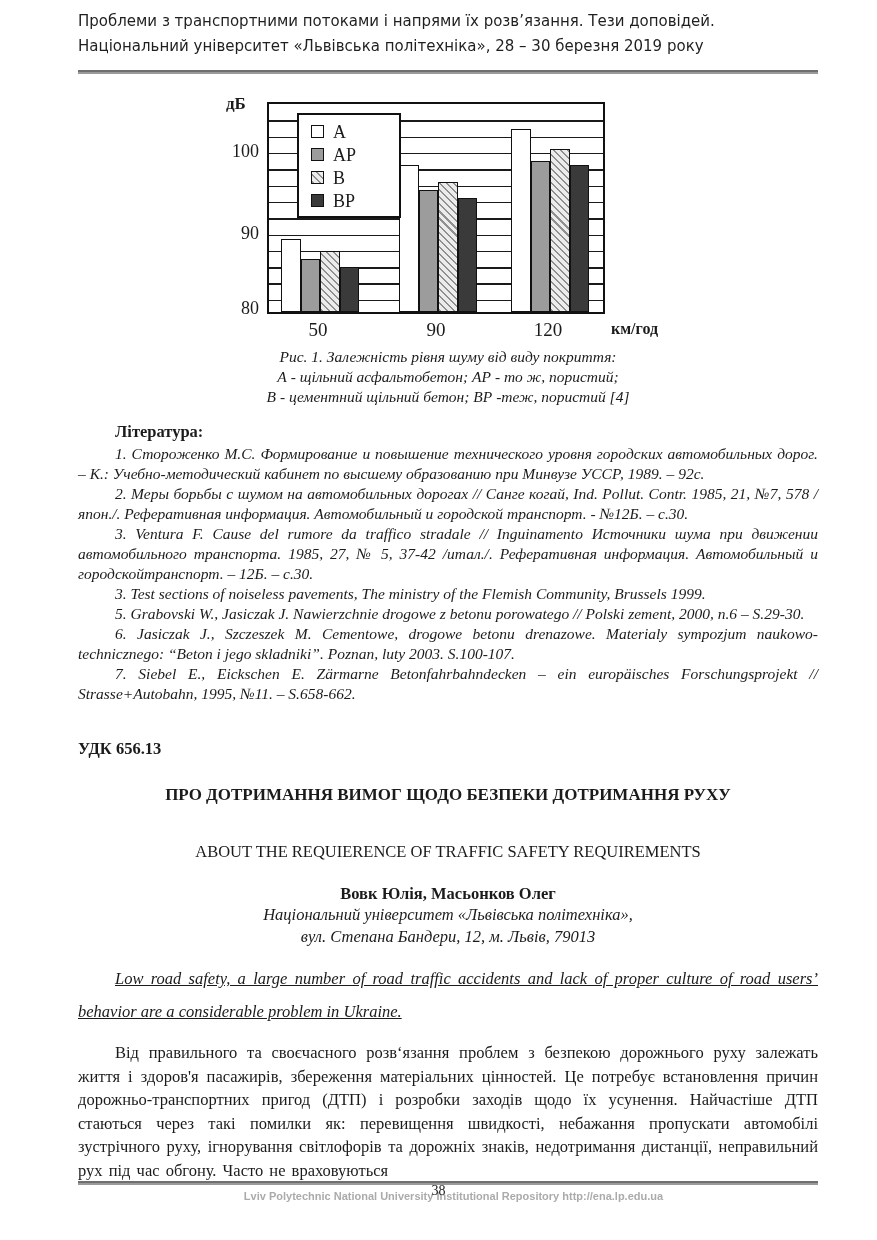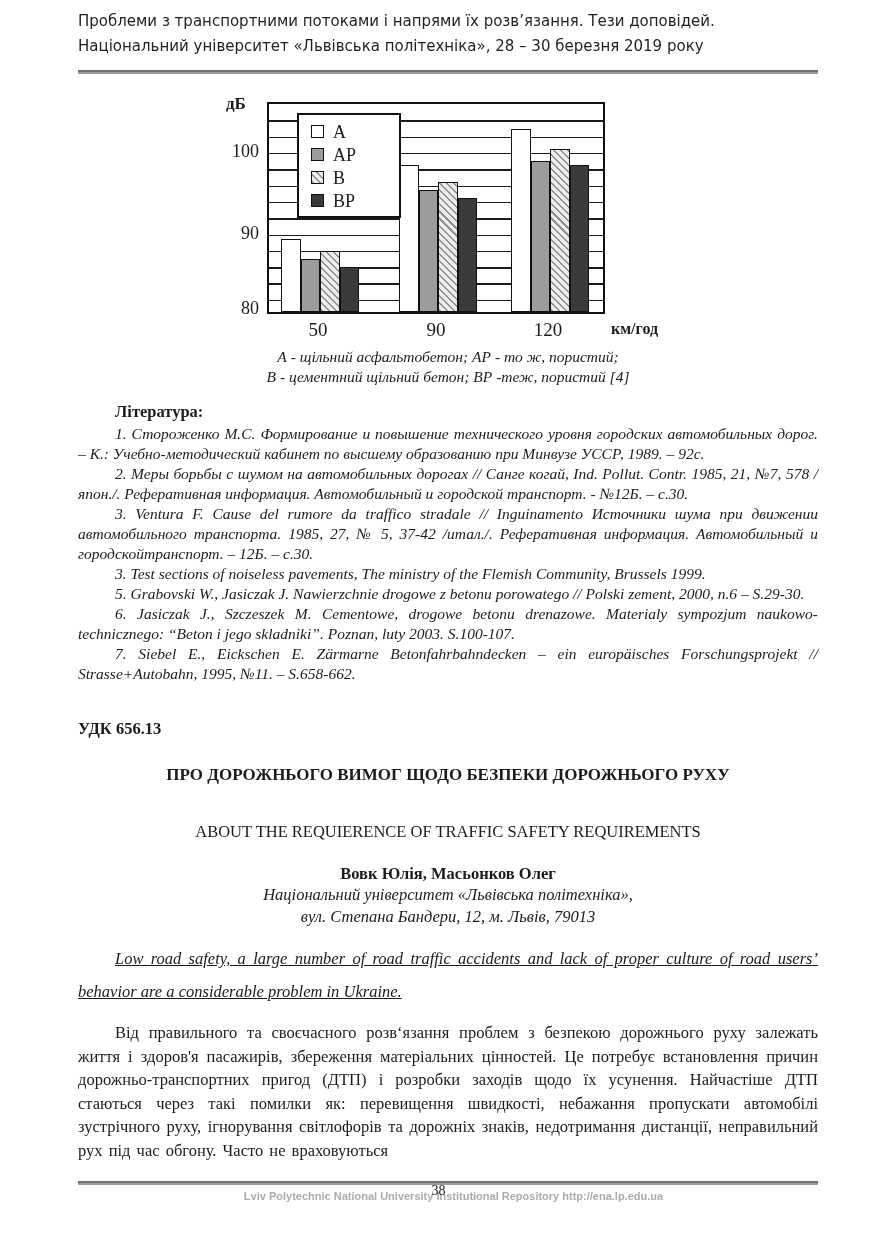--- a/index.html
+++ b/index.html
@@ -150,41 +150,42 @@
             <span class="legend-swatch bar-hatch"></span>
             <span class="legend-label">B</span>
           </div>
           <div class="legend-item">
             <span class="legend-swatch bar-dark"></span>
             <span class="legend-label">BP</span>
           </div>
         </div>
     </div>
     <figcaption class="figure-caption">
+      <div>Рис. 1. Залежність рівня шуму від виду покриття:</div>
       <div>А - щільний асфальтобетон; АР - то ж, пористий;</div>
       <div>В - цементний щільний бетон; ВР -теж, пористий [4]</div>
     </figcaption>
   </figure>
 
   <section>
     <p class="lit-heading">Література:</p>
     <div class="references" id="refs">
         <p>1. Стороженко М.С. Формирование и повышение технического уровня городских автомобильных дорог. – К.: Учебно-методический кабинет по высшему образованию при Минвузе УССР, 1989. – 92с.</p>
         <p>2. Меры борьбы с шумом на автомобильных дорогах // Санге когай, Ind. Pollut. Contr. 1985, 21, №7, 578 /япон./. Реферативная информация. Автомобильный и городской транспорт. - №12Б. – с.30.</p>
         <p>3. Ventura F. Cause del rumore da traffico stradale // Inguinamento Источники шума при движении автомобильного транспорта. 1985, 27, № 5, 37-42 /итал./. Реферативная информация. Автомобильный и городскойтранспорт. – 12Б. – с.30.</p>
         <p>3. Test sections of noiseless pavements, The ministry of the Flemish Community, Brussels 1999.</p>
         <p>5. Grabovski W., Jasiczak J. Nawierzchnie drogowe z betonu porowatego // Polski zement, 2000, n.6 – S.29-30.</p>
         <p>6. Jasiczak J., Szczeszek M. Cementowe, drogowe betonu drenazowe. Materialy sympozjum naukowo-technicznego: “Beton i jego skladniki”. Poznan, luty 2003. S.100-107.</p>
         <p>7. Siebel E., Eickschen E. Zärmarne Betonfahrbahndecken – ein europäisches Forschungsprojekt // Strasse+Autobahn, 1995, №11. – S.658-662.</p>
       </div>
   </section>
 
   <section>
     <p class="udk">УДК 656.13</p>
-    <h1 class="title-ua">ПРО ДОРОЖНЬОГО ВИМОГ ЩОДО БЕЗПЕКИ ДОРОЖНЬОГО РУХУ</h1>
+    <h1 class="title-ua">ПРО ДОТРИМАННЯ ВИМОГ ЩОДО БЕЗПЕКИ ДОТРИМАННЯ РУХУ</h1>
     <h2 class="title-en">ABOUT THE REQUIERENCE OF TRAFFIC SAFETY REQUIREMENTS</h2>
     <p class="authors">Вовк Юлія, Масьонков Олег</p>
     <p class="affiliation">Національний університет «Львівська політехніка»,</p>
     <p class="affiliation">вул. Степана Бандери, 12, м. Львів, 79013</p>
     <p class="abstract">Low road safety, a large number of road traffic accidents and lack of proper culture of road users’ behavior are a considerable problem in Ukraine.</p>
     <p class="body-text">Від правильного та своєчасного розв‘язання проблем з безпекою дорожнього руху залежать життя і здоров'я пасажирів, збереження матеріальних цінностей. Це потребує встановлення причин дорожньо-транспортних пригод (ДТП) і розробки заходів щодо їх усунення. Найчастіше ДТП стаються через такі помилки як: перевищення швидкості, небажання пропускати автомобілі зустрічного руху, ігнорування світлофорів та дорожніх знаків, недотримання дистанції, неправильний рух під час обгону. Часто не враховуються</p>
   </section>
 
 </div>
 

